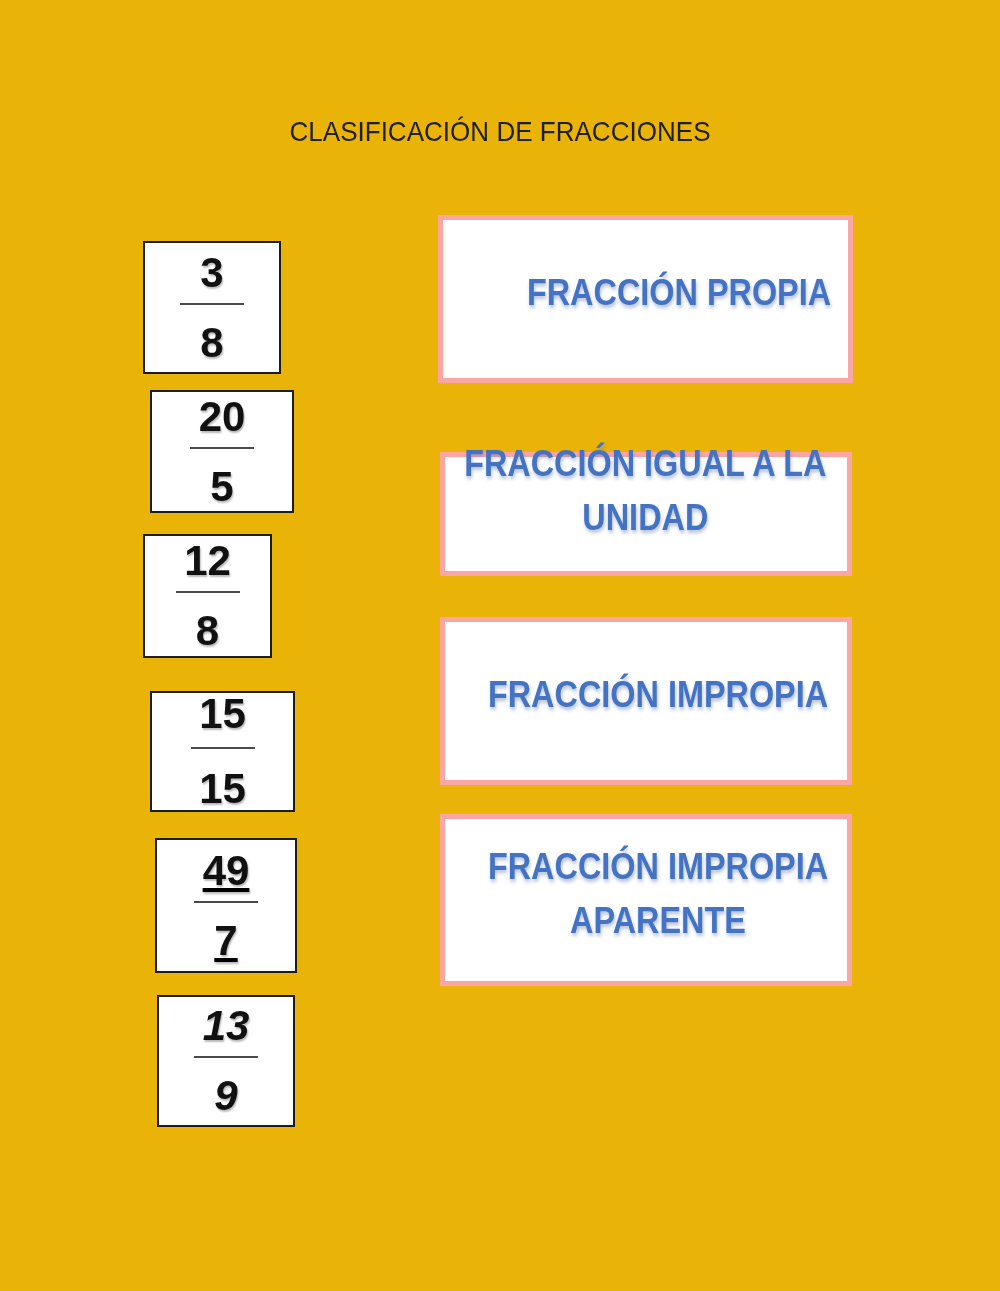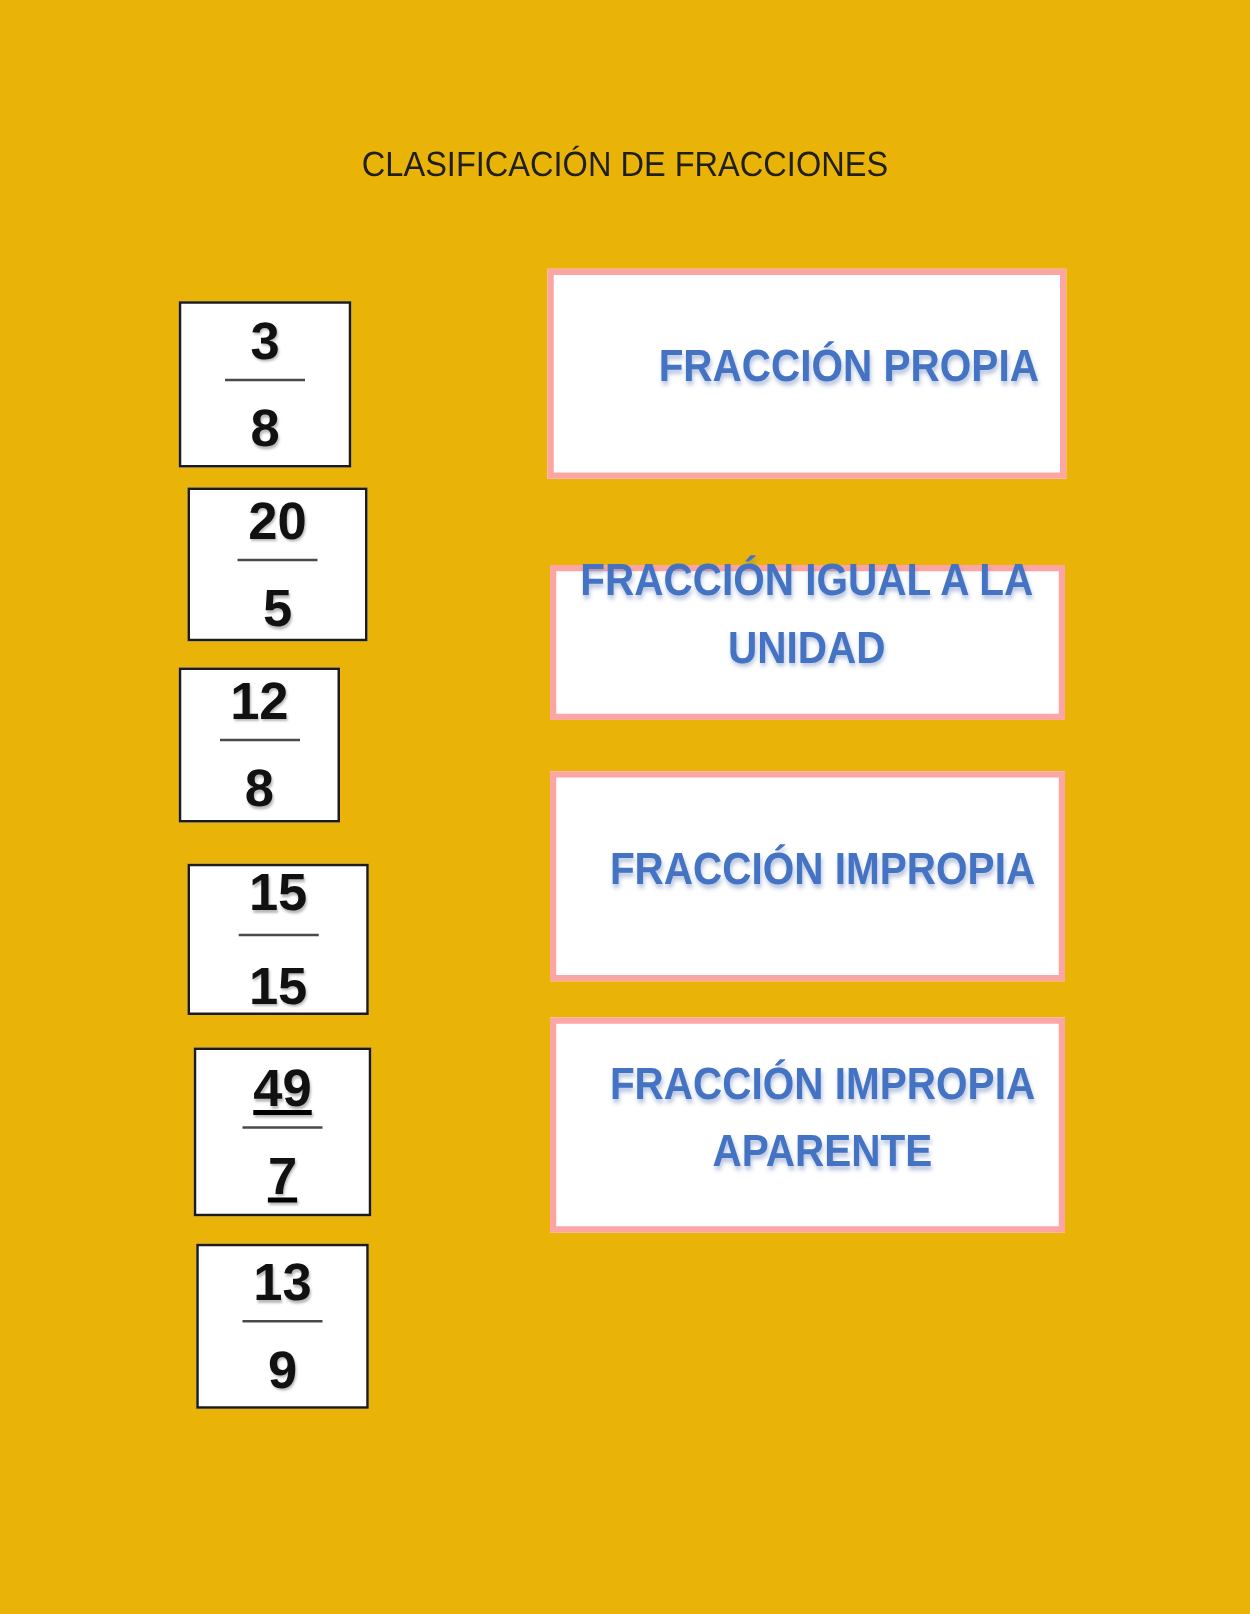--- a/index.html
+++ b/index.html
@@ -107,21 +107,21 @@
     <span class="fraction-bar"></span>
     <span class="fraction-den">15</span>
   </div>
 
   <div class="fraction-card" style="left:155px;top:838px;width:142px;height:135px;text-decoration:underline;">
     <span class="fraction-num">49</span>
     <span class="fraction-bar"></span>
     <span class="fraction-den">7</span>
   </div>
 
-  <div class="fraction-card" style="left:157px;top:995px;width:138px;height:132px;">
+  <div class="fraction-card" style="left:157px;top:995px;width:138px;height:132px;font-style:italic;">
     <span class="fraction-num">13</span>
     <span class="fraction-bar"></span>
     <span class="fraction-den">9</span>
   </div>
 
   <div class="category-card" style="left:438px;top:215px;width:415px;height:168px;">
     <div class="category-label">
       <span class="category-line">FRACCIÓN PROPIA</span>
     </div>
   </div>

